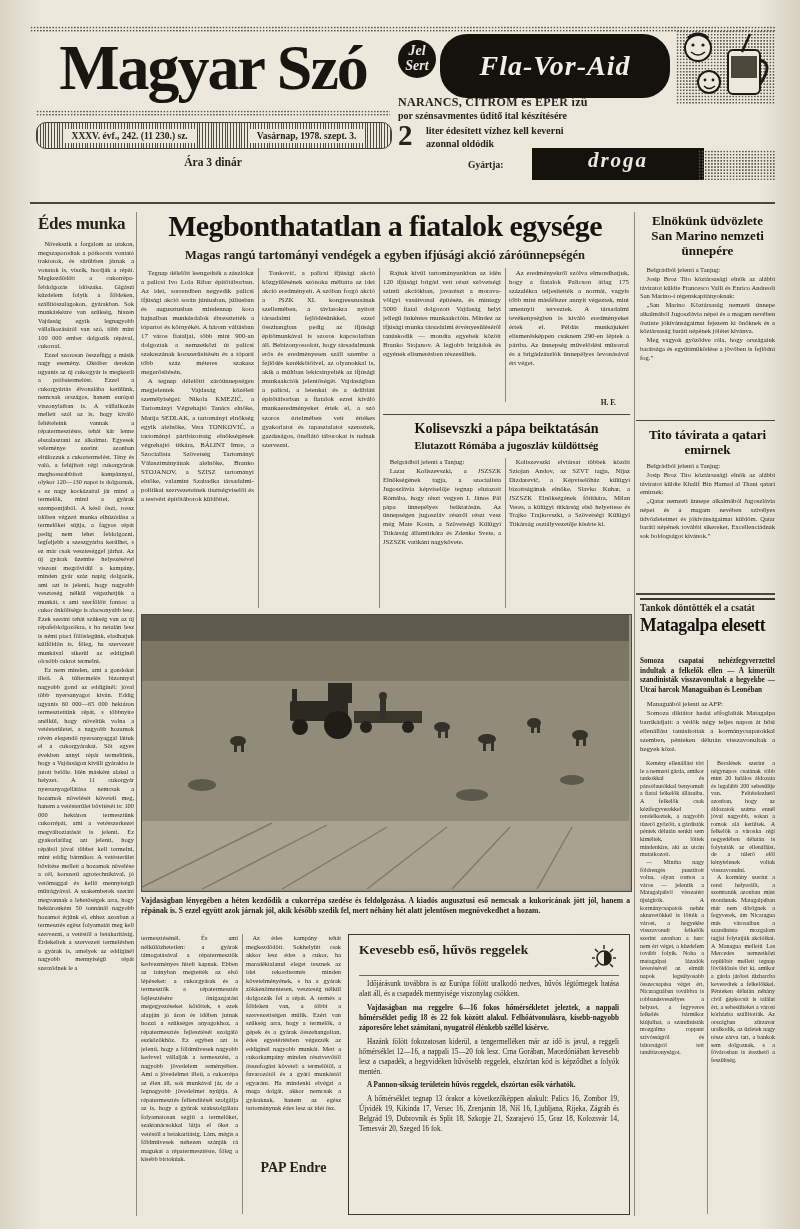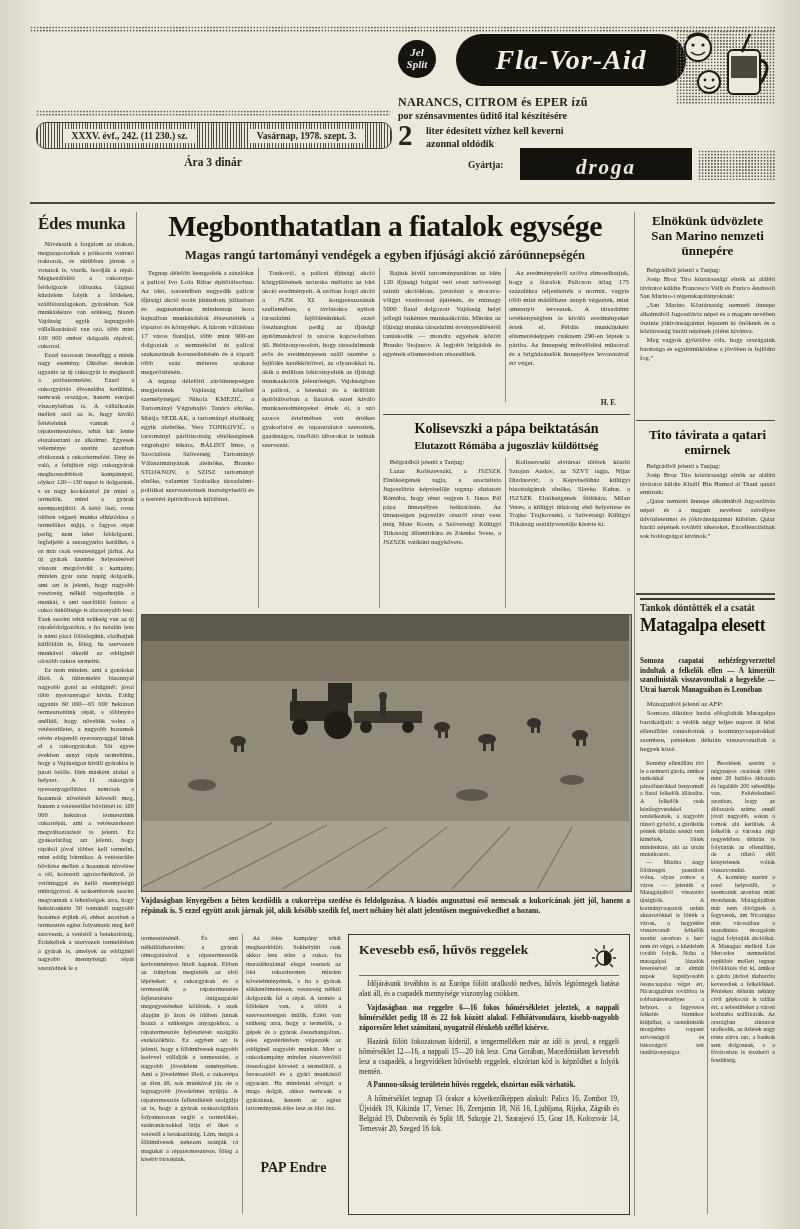--- a/index.html
+++ b/index.html
@@ -10,30 +10,30 @@
   .dots{background-image:radial-gradient(circle,#5b564a 0.7px,transparent 1px);background-size:3.1px 3.1px;}
   .hatch{background:repeating-linear-gradient(90deg,#4e4a40 0,#4e4a40 1px,transparent 1px,transparent 2.8px);border-radius:10px;}
   .vrule{width:1px;background:#8f8a7c;}
   .hrule{height:0;border-top:1px solid #4a463b;}
   .bodytext{font-size:6.4px;line-height:1.33;text-align:justify;white-space:pre-line;overflow:hidden;color:#2b2820;hyphens:auto;}
   .masthead{font-weight:bold;font-size:64px;line-height:1;letter-spacing:-2px;text-align:center;color:#181610;}
   .issuebar{display:flex;align-items:center;justify-content:space-around;border:1px solid #44413a;}
   .issuebar span{background:#ece8db;padding:2px 7px;font-size:9.5px;font-weight:bold;white-space:nowrap;}
   .price{text-align:center;font-weight:bold;font-size:11.5px;}
   .badge{width:38px;height:38px;border-radius:50%;background:#16140f;color:#ece8db;display:flex;flex-direction:column;
-         align-items:center;justify-content:center;font-size:11px;font-style:italic;font-weight:bold;line-height:1.05;}
+         align-items:center;justify-content:center;font-size:14px;font-style:italic;font-weight:bold;line-height:1.05;}
   .brandpill{background:#14120d;border-radius:27px;display:flex;align-items:center;justify-content:center;}
   .brandpill span{color:#f2eee1;font-weight:bold;font-style:italic;font-size:28px;letter-spacing:1px;
                   text-shadow:0 0 1px #14120d;}
   .adline1{font-size:12px;font-weight:bold;letter-spacing:.3px;}
   .adline2{font-size:10px;font-weight:bold;}
   .adqty{font-size:29px;font-weight:bold;line-height:1;}
   .adline34{font-size:10px;font-weight:bold;line-height:1.3;}
   .makerlabel{font-size:9.5px;font-weight:bold;text-align:right;}
-  .makerbox{background:#14120d;display:flex;align-items:flex-end;justify-content:center;}
+  .makerbox{background:#14120d;display:flex;align-items:flex-start;justify-content:center;margin-left:12px;}
   .makerbox span{color:#ece8db;font-weight:bold;font-style:italic;font-size:21px;letter-spacing:2px;}
   .sectitle-l{font-size:17px;font-weight:bold;letter-spacing:-.3px;}
   .leadhead{font-size:30px;font-weight:bold;letter-spacing:-.6px;white-space:nowrap;text-align:center;color:#17150f;}
   .leadsub{font-size:12.5px;font-weight:bold;text-align:center;}
   .colhead{font-weight:bold;text-align:center;line-height:1.15;color:#17150f;}
   .byline{font-weight:bold;font-size:7.5px;text-align:right;}
   .kicker{font-weight:bold;font-size:9.5px;white-space:nowrap;border-top:2px solid #3a372e;padding-top:3px;}
   .matahead{font-size:19px;font-weight:bold;letter-spacing:-.5px;white-space:nowrap;transform:scaleX(.93);transform-origin:left;color:#17150f;}
   .matasub{font-size:7.2px;font-weight:bold;line-height:1.32;text-align:justify;overflow:hidden;white-space:pre-line;}
   .caption{font-size:7.6px;font-weight:bold;line-height:1.35;text-align:justify;overflow:hidden;}
@@ -46,31 +46,32 @@
   .photo-frame{border:1px solid #4e4a40;background:#9f9a89;overflow:hidden;}
 </style>
 </head>
 <body>
 
 <div class="page">
 
   <div class="abs dots" style="left:30px;top:26px;width:745px;height:7px;"></div>
   <div class="abs dots" style="left:36px;top:110px;width:354px;height:6px;"></div>
 
+  <div class="abs masthead" style="left:34px;top:36px;width:358px;">Magyar Szó</div>
   <div class="abs issuebar hatch" style="left:36px;top:122px;width:354px;height:25px;">
     <span>XXXV. évf., 242. (11 230.) sz.</span>
     <span>Vasárnap, 1978. szept. 3.</span>
   </div>
   <div class="abs price" style="left:36px;top:156px;width:354px;">Ára 3 dinár</div>
 
   <div class="abs badge" style="left:398px;top:40px;">
     <span>Jel</span>
-    <span>Split</span>
-  </div>
-  <div class="abs brandpill" style="left:456px;top:34px;width:230px;height:52px;">
+    <span>Sert</span>
+  </div>
+  <div class="abs brandpill" style="left:440px;top:34px;width:230px;height:64px;">
     <span>Fla-Vor-Aid</span>
   </div>
   <div class="abs dots" style="left:676px;top:30px;width:99px;height:74px;"></div>
   <svg class="abs" style="left:676px;top:30px;" width="99" height="74" viewBox="0 0 99 74">
     <rect x="52" y="20" width="32" height="44" rx="5" fill="#ece8db" stroke="#1d1b15" stroke-width="2"></rect>
     <rect x="55" y="26" width="26" height="22" fill="#4b473b"></rect>
     <path d="M84 30 q14 4 0 24" fill="none" stroke="#1d1b15" stroke-width="3"></path>
     <line x1="66" y1="22" x2="74" y2="4" stroke="#1d1b15" stroke-width="2.5"></line>
     <circle cx="22" cy="18" r="13" fill="#ece8db" stroke="#1d1b15" stroke-width="2"></circle>
     <circle cx="17" cy="15" r="1.6" fill="#1d1b15"></circle>

